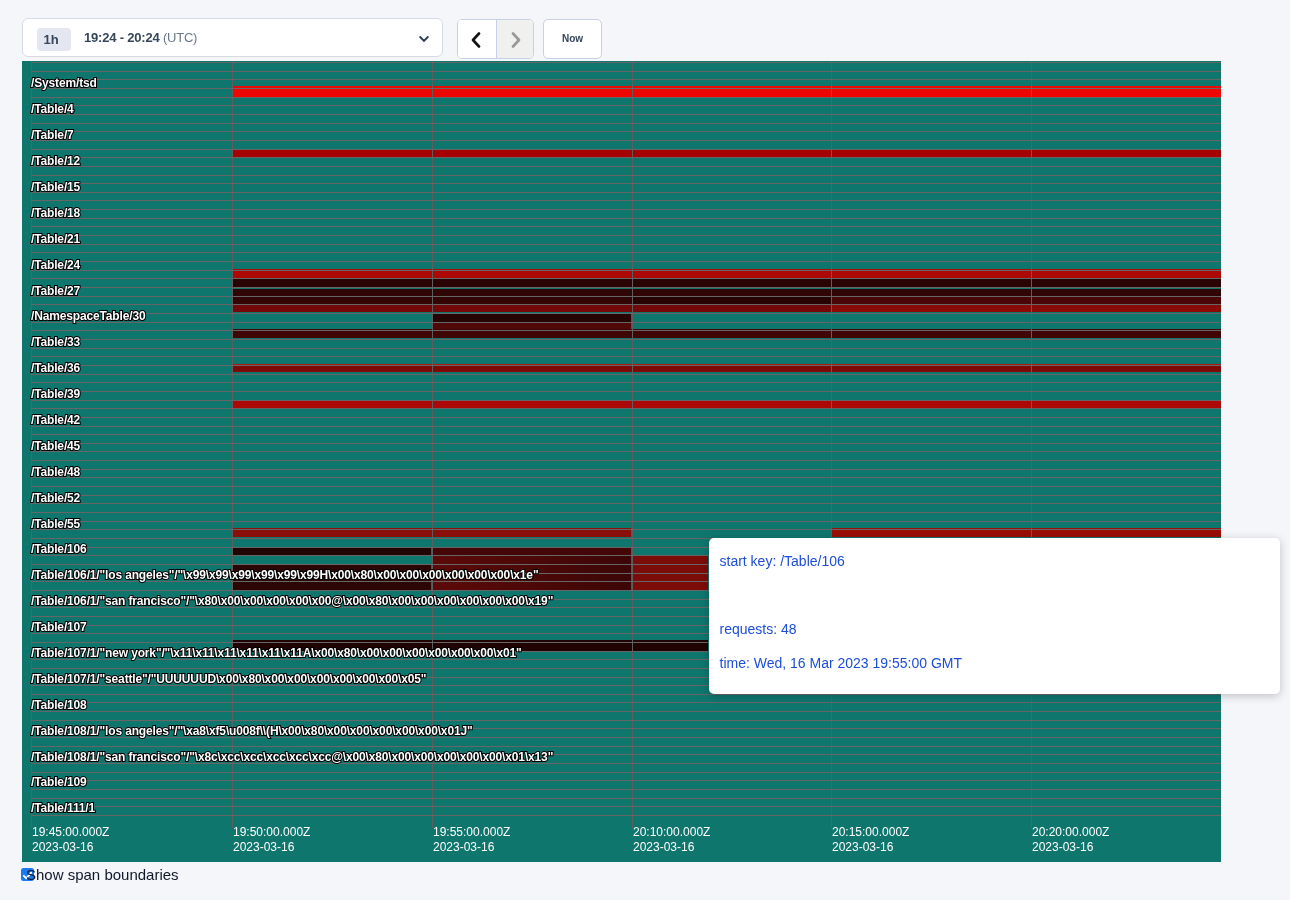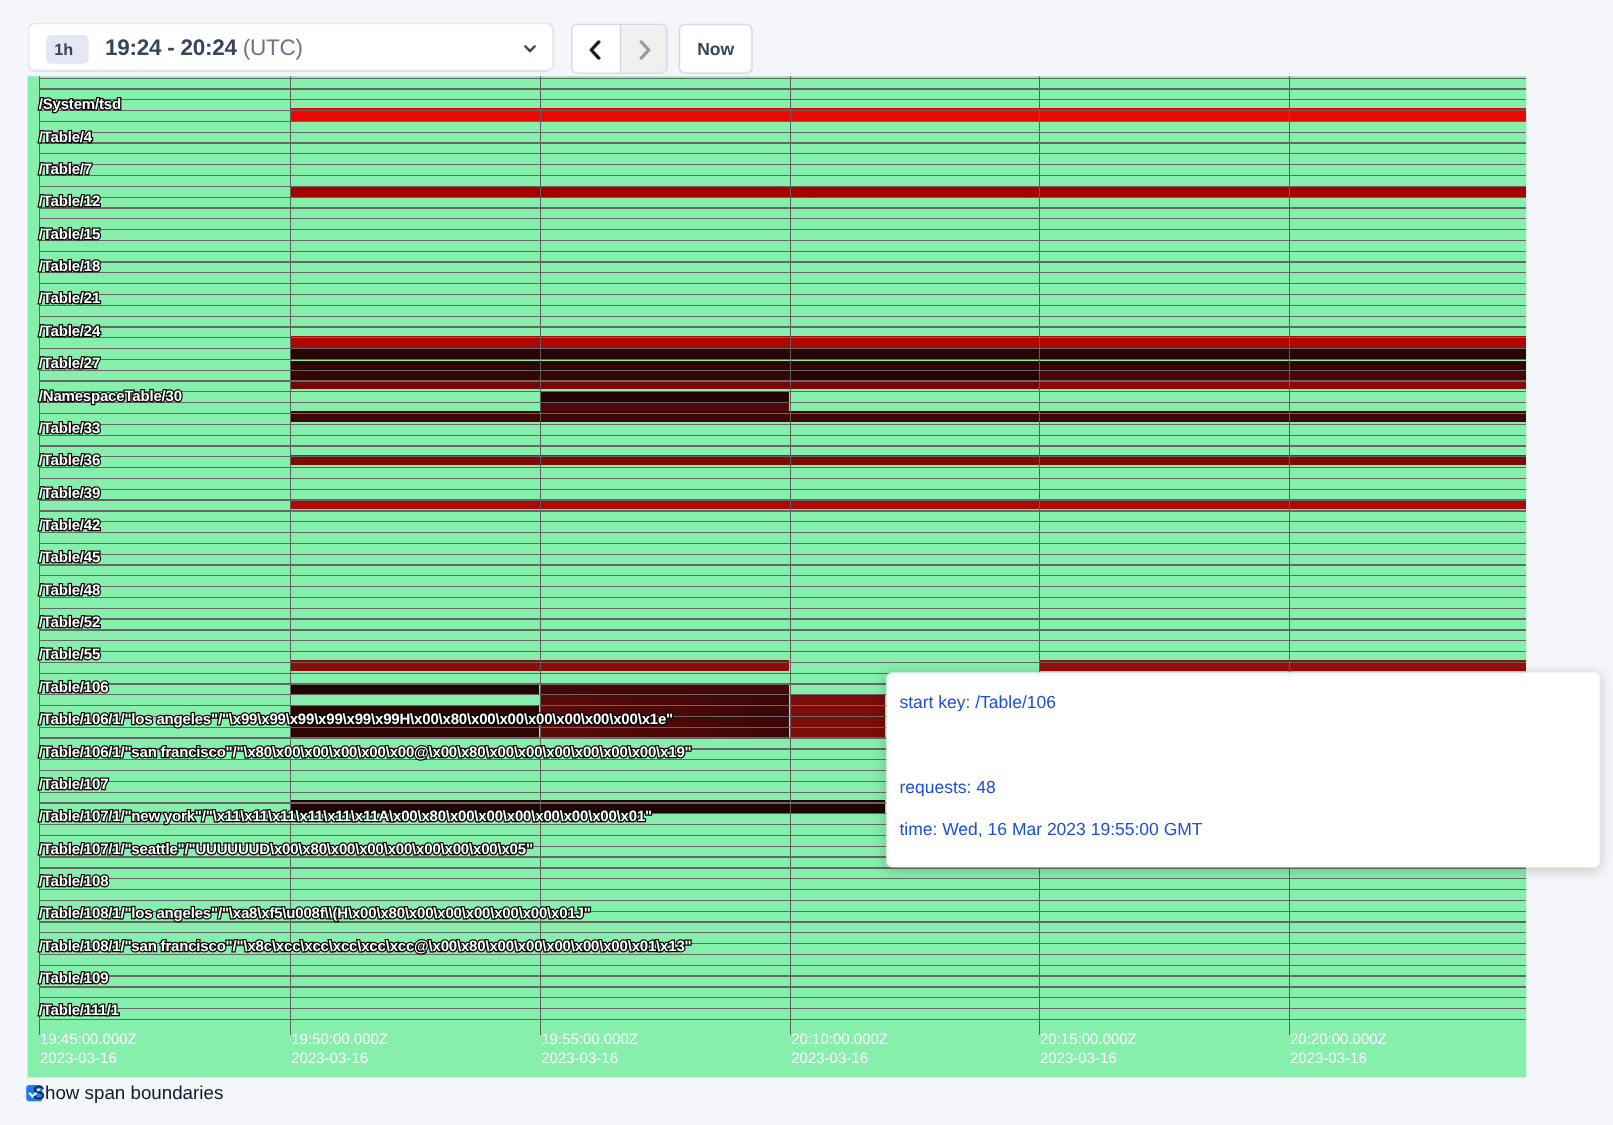--- a/index.html
+++ b/index.html
@@ -7,43 +7,43 @@
   .abs { position:absolute; }
   .abs, .btn, svg { transform: translateZ(0); }
   .btn { position:absolute; background:#fff; border:1px solid #c9cfe4; border-radius:5px; box-sizing:border-box; }
   .navy { color:#36455b; font-weight:bold; }
 </style></head>
 <body>
 
 <div class="btn" style="left:22px; top:18px; width:421px; height:39px; border-color:#d7dae6; border-radius:6px;"></div>
 <div class="abs" style="left:37px; top:28px; width:34px; height:23px; background:#e4e6f1; border-radius:4px;"></div>
 <div class="abs navy" style="left:37px; top:28px; width:28px; height:23px; line-height:23px; text-align:center; font-size:13px;">1h</div>
-<div class="abs" style="left:84px; top:18px; height:27px; line-height:40px; font-size:18px; letter-spacing:-0.2px;">
+<div class="abs" style="left:84px; top:18px; height:27px; line-height:40px; font-size:13px; letter-spacing:-0.2px;">
   <span class="navy">19:24 - 20:24</span> <span style="color:#69768c;">(UTC)</span>
 </div>
 <svg class="abs" style="left:419px; top:36px;" width="10" height="7" viewBox="0 0 10 7">
   <path d="M1.2 1 L5 4.9 L8.8 1" fill="none" stroke="#2c3a52" stroke-width="1.8" stroke-linecap="round"></path>
 </svg>
 
 <div class="btn" style="left:457px; top:19px; width:77px; height:40px; border-radius:5px; overflow:hidden;">
   <div style="position:absolute; left:0; top:0; width:38px; height:40px; background:#fff;"></div>
   <div style="position:absolute; left:38px; top:0; width:1px; height:40px; background:#c9cfe4;"></div>
   <div style="position:absolute; left:39px; top:0; width:38px; height:40px; background:#f0f0ee;"></div>
   <svg style="position:absolute; left:13px; top:12px;" width="10" height="16" viewBox="0 0 10 16">
     <path d="M8 1.5 L2 8 L8 14.5" fill="none" stroke="#141414" stroke-width="2.6" stroke-linecap="round" stroke-linejoin="round"></path>
   </svg>
   <svg style="position:absolute; left:53px; top:12px;" width="10" height="16" viewBox="0 0 10 16">
     <path d="M2 1.5 L8 8 L2 14.5" fill="none" stroke="#989898" stroke-width="2.6" stroke-linecap="round" stroke-linejoin="round"></path>
   </svg>
 </div>
 
 <div class="btn" style="left:543px; top:19px; width:59px; height:40px;"></div>
-<div class="abs navy" style="left:543px; top:19px; width:59px; height:40px; line-height:40px; text-align:center; font-size:14px;">Now</div>
-
-<div class="abs" style="left:22px; top:61px; width:1199px; height:801px; background:#86efac;">
+<div class="abs navy" style="left:543px; top:19px; width:59px; height:40px; line-height:40px; text-align:center; font-size:10px;">Now</div>
+
+<div class="abs" style="left:22px; top:61px; width:1199px; height:801px; background:#0f766e;">
 <svg width="1199" height="801" viewBox="0 0 1199 801" shape-rendering="crispEdges">
   <style>
     .rl { font:bold 12px "Liberation Sans",sans-serif; fill:#fff; stroke:#000; stroke-width:2px; paint-order:stroke; dominant-baseline:middle; letter-spacing:-0.15px; }
     .ax { font:12px "Liberation Sans",sans-serif; fill:#fff; }
   </style>
 <defs>
         <linearGradient id="g14" x1="0" y1="0" x2="1" y2="0">
 <stop offset="0" stop-color="#5c0a08"></stop>
           <stop offset="1" stop-color="#3c0606"></stop>
 </linearGradient>

